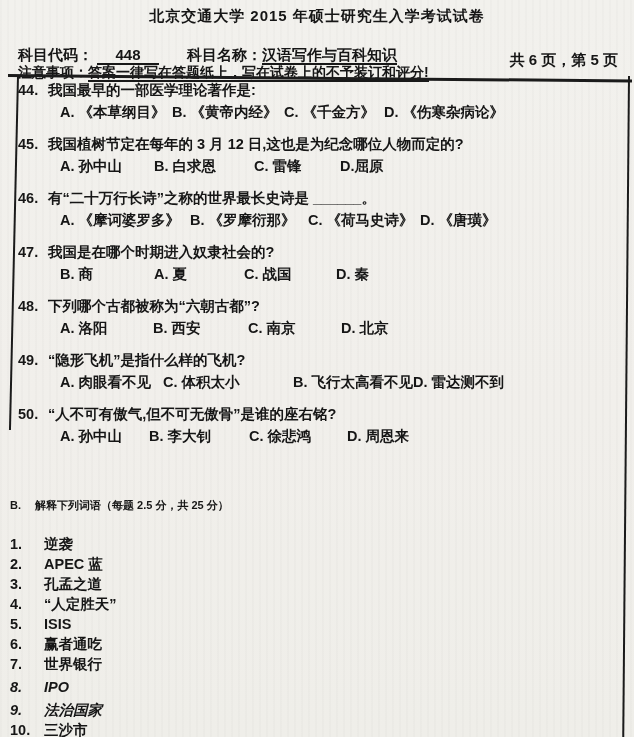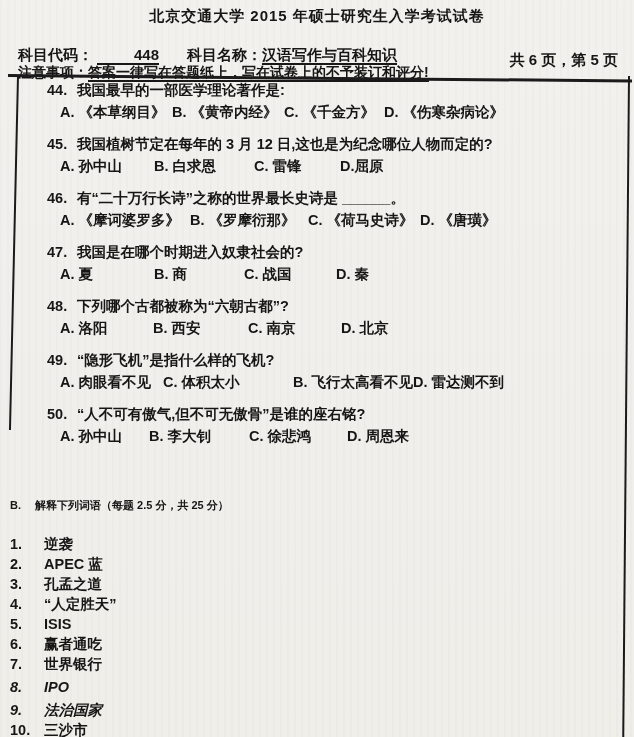--- a/index.html
+++ b/index.html
@@ -17,39 +17,39 @@
     position:absolute;top:7px;left:0;right:0;
     text-align:center;
     font-size:15px;font-weight:700;letter-spacing:1px;
     white-space:nowrap;
   }
   .meta{
     position:absolute;top:46px;left:18px;
     font-size:15px;font-weight:700;white-space:nowrap;
   }
   .u{border-bottom:2px solid #181818;text-align:center;}
-  .code-val{display:inline-block;min-width:62px;text-align:right;margin-left:4px;}
+  .code-val{display:inline-block;min-width:62px;text-align:center;margin-left:4px;}
   .name-lbl{margin-left:28px;}
   .pages{
     position:absolute;top:51px;right:16px;
     font-size:15px;font-weight:700;white-space:nowrap;
   }
   .notice{
     position:absolute;top:64px;left:18px;
     font-size:14px;font-weight:700;white-space:nowrap;
   }
   .line{position:absolute;background:#1b1b1b;}
   .line-top{left:8px;top:74px;width:624px;height:3px;transform:rotate(0.5deg);transform-origin:left center;}
   .line-left{left:17px;top:76px;width:2px;height:354px;transform:rotate(1.3deg);transform-origin:top center;}
   .line-right{left:628px;top:76px;width:2px;height:661px;transform:rotate(0.5deg);transform-origin:top center;}
   .questions{
     position:absolute;left:18px;top:79px;width:600px;
     font-size:14.5px;font-weight:700;
   }
-  .q-line{line-height:22px;white-space:nowrap;margin-left:29px;}
+  .q-line{line-height:22px;white-space:nowrap;}
   .qn{display:inline-block;width:30px;}
   .opts{display:flex;padding-left:42px;line-height:23px;margin-bottom:9px;white-space:nowrap;}
   .opts .opt:nth-child(1){min-width:var(--w1,105px);}
   .opts .opt:nth-child(2){min-width:var(--w2,105px);}
   .opts .opt:nth-child(3){min-width:var(--w3,100px);}
   .section-b{
     position:absolute;left:10px;top:498px;
     font-size:11px;font-weight:700;white-space:nowrap;
   }
   .section-b .sb-label{margin-right:14px;}
@@ -119,22 +119,22 @@
         <span class="opt">C. 《荷马史诗》</span>
         <span class="opt">D. 《唐璜》</span>
       </div>
     </div>
 
     <div class="question">
       <div class="q-line">
         <span class="qn">47.</span><span class="qt">我国是在哪个时期进入奴隶社会的?</span>
       </div>
       <div class="opts" style="--w1:94px;--w2:90px;--w3:92px">
+        <span class="opt">B. 商</span>
         <span class="opt">A. 夏</span>
-        <span class="opt">B. 商</span>
         <span class="opt">C. 战国</span>
         <span class="opt">D. 秦</span>
       </div>
     </div>
 
     <div class="question">
       <div class="q-line">
         <span class="qn">48.</span><span class="qt">下列哪个古都被称为“六朝古都”?</span>
       </div>
       <div class="opts" style="--w1:93px;--w2:95px;--w3:93px">

